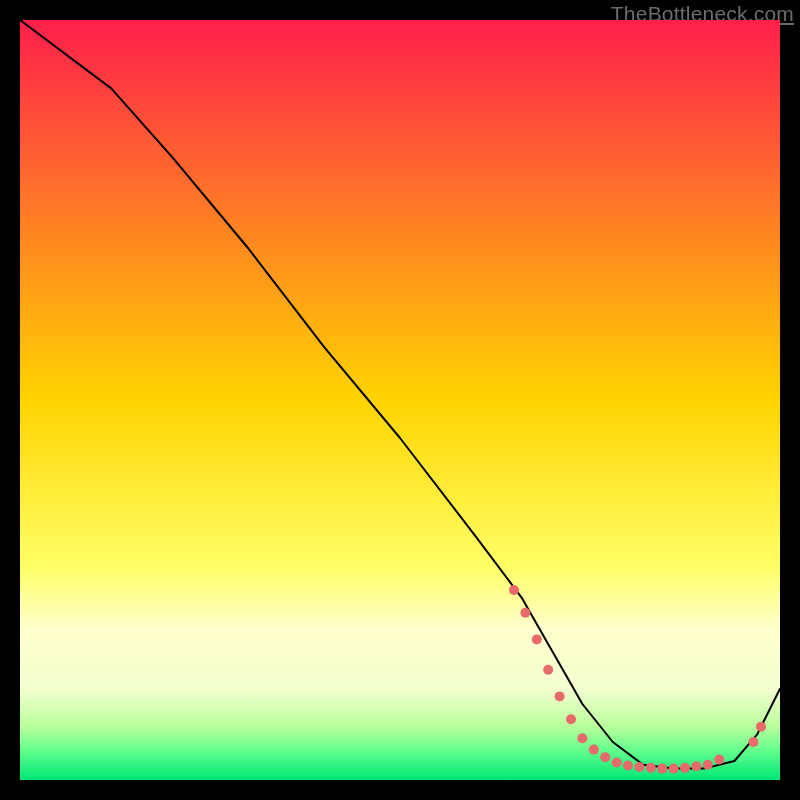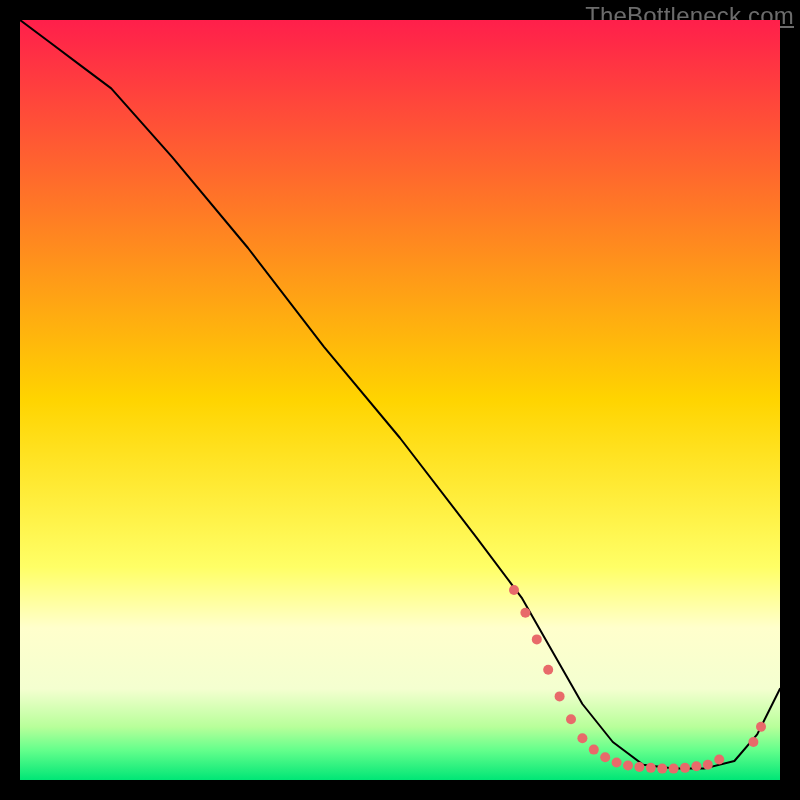--- a/index.html
+++ b/index.html
@@ -22,21 +22,21 @@
     left: 20px;
     top: 20px;
     width: 760px;
     height: 760px;
   }
   .watermark {
     position: absolute;
     top: 2px;
     right: 6px;
     color: #6c6c6c;
-    font-size: 24px;
+    font-size: 21px;
     font-weight: 500;
     letter-spacing: 0.2px;
     user-select: none;
     text-decoration: underline;
   }
   svg { display: block; }
 </style>
 </head>
 <body>
 

